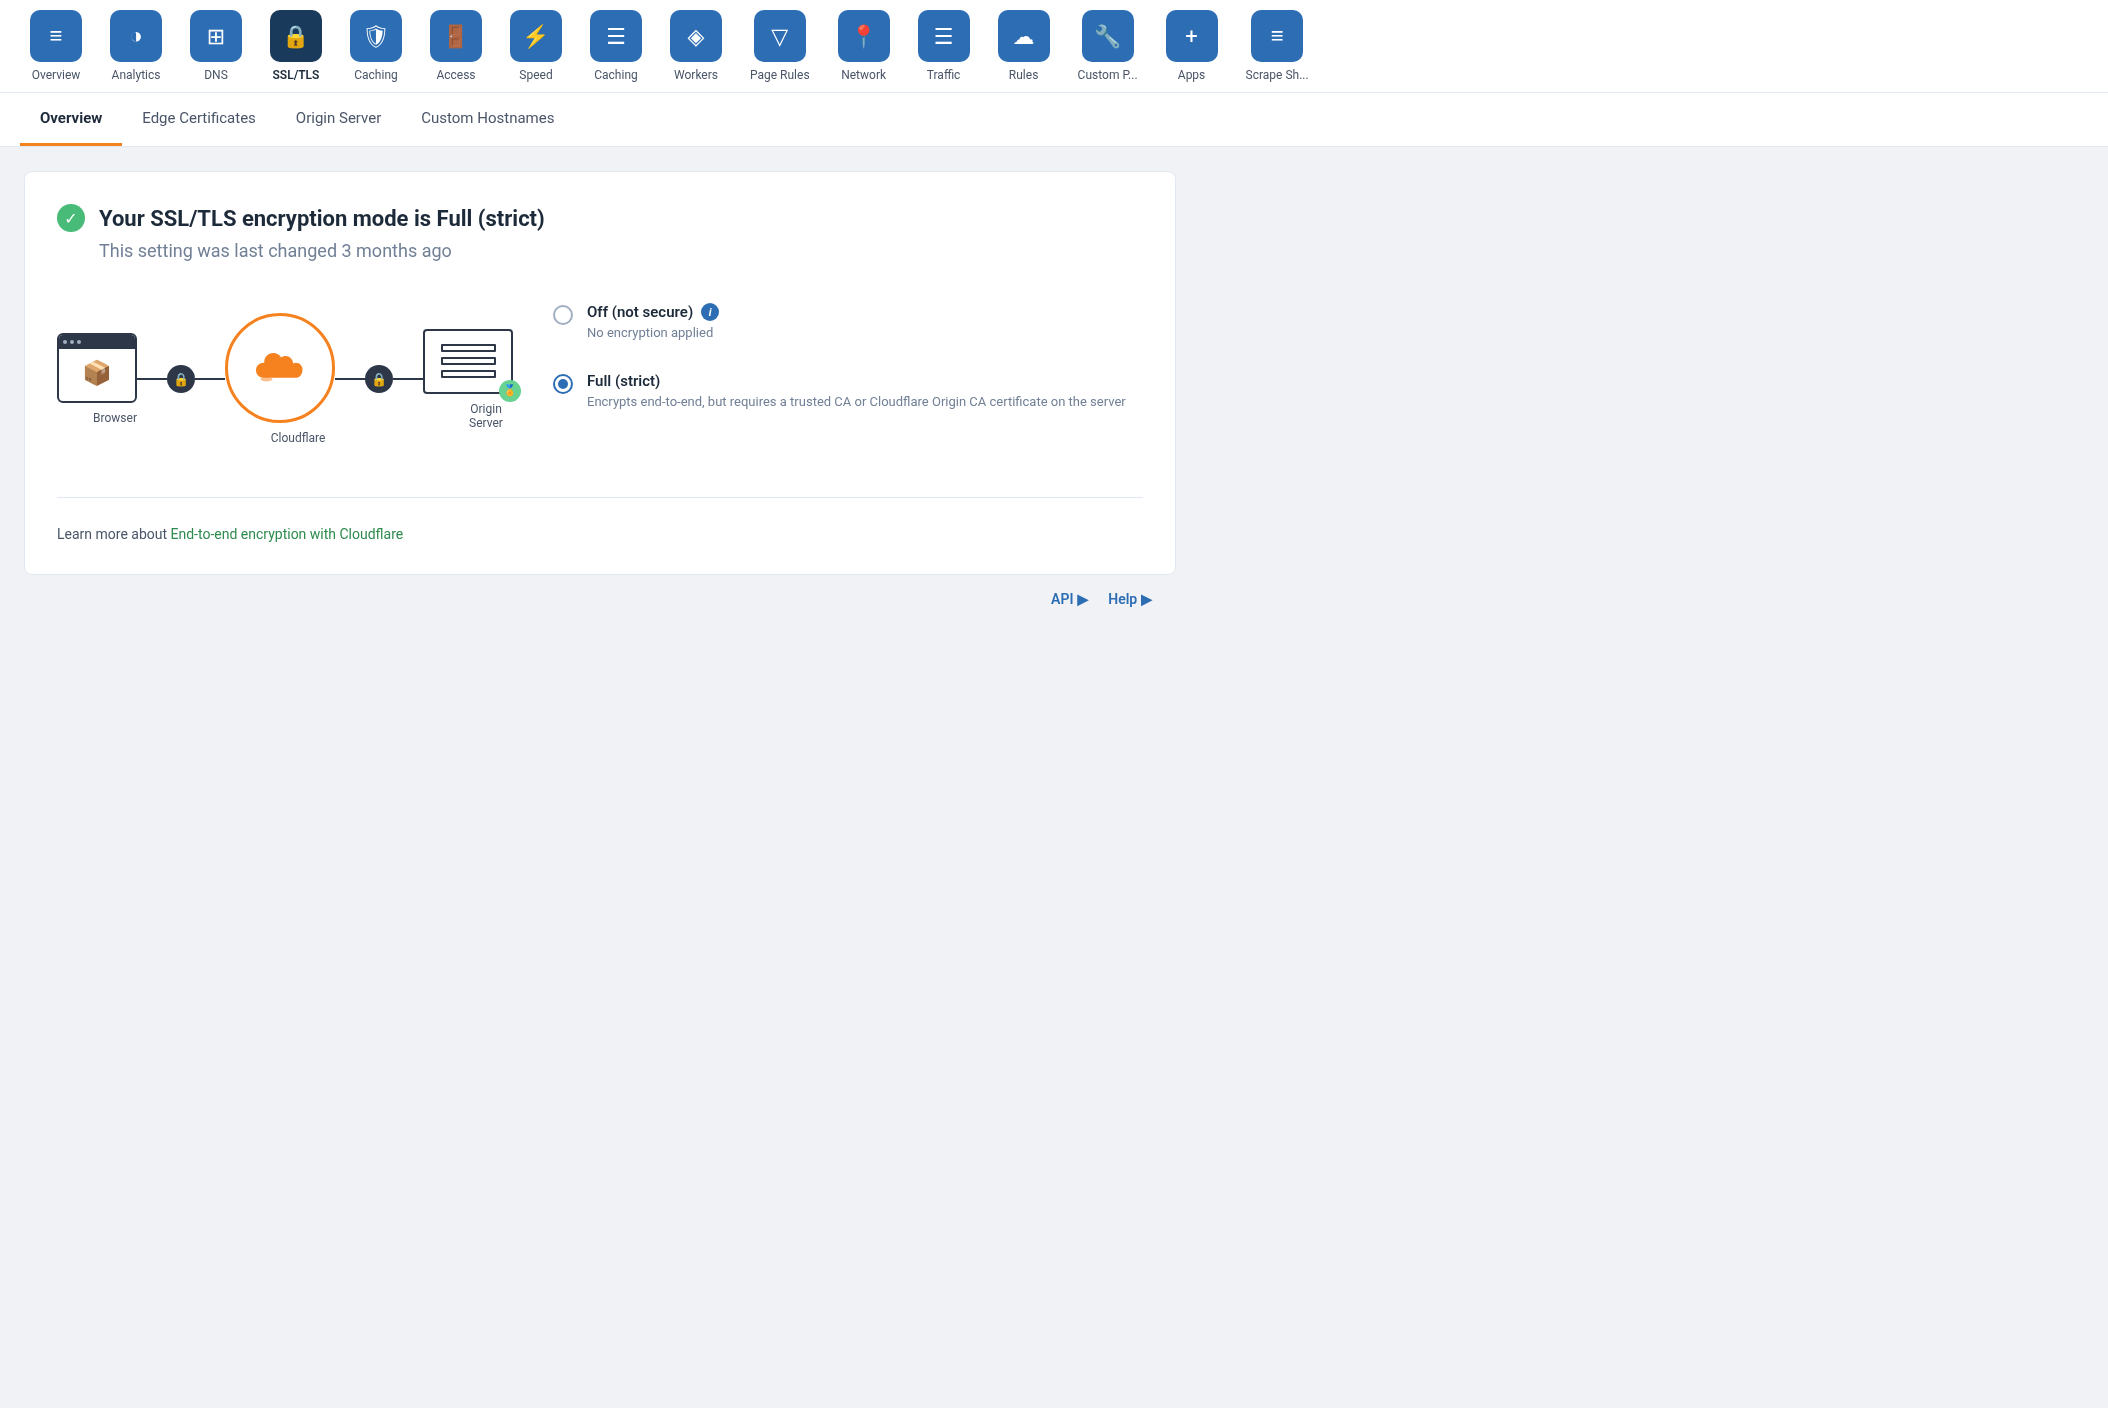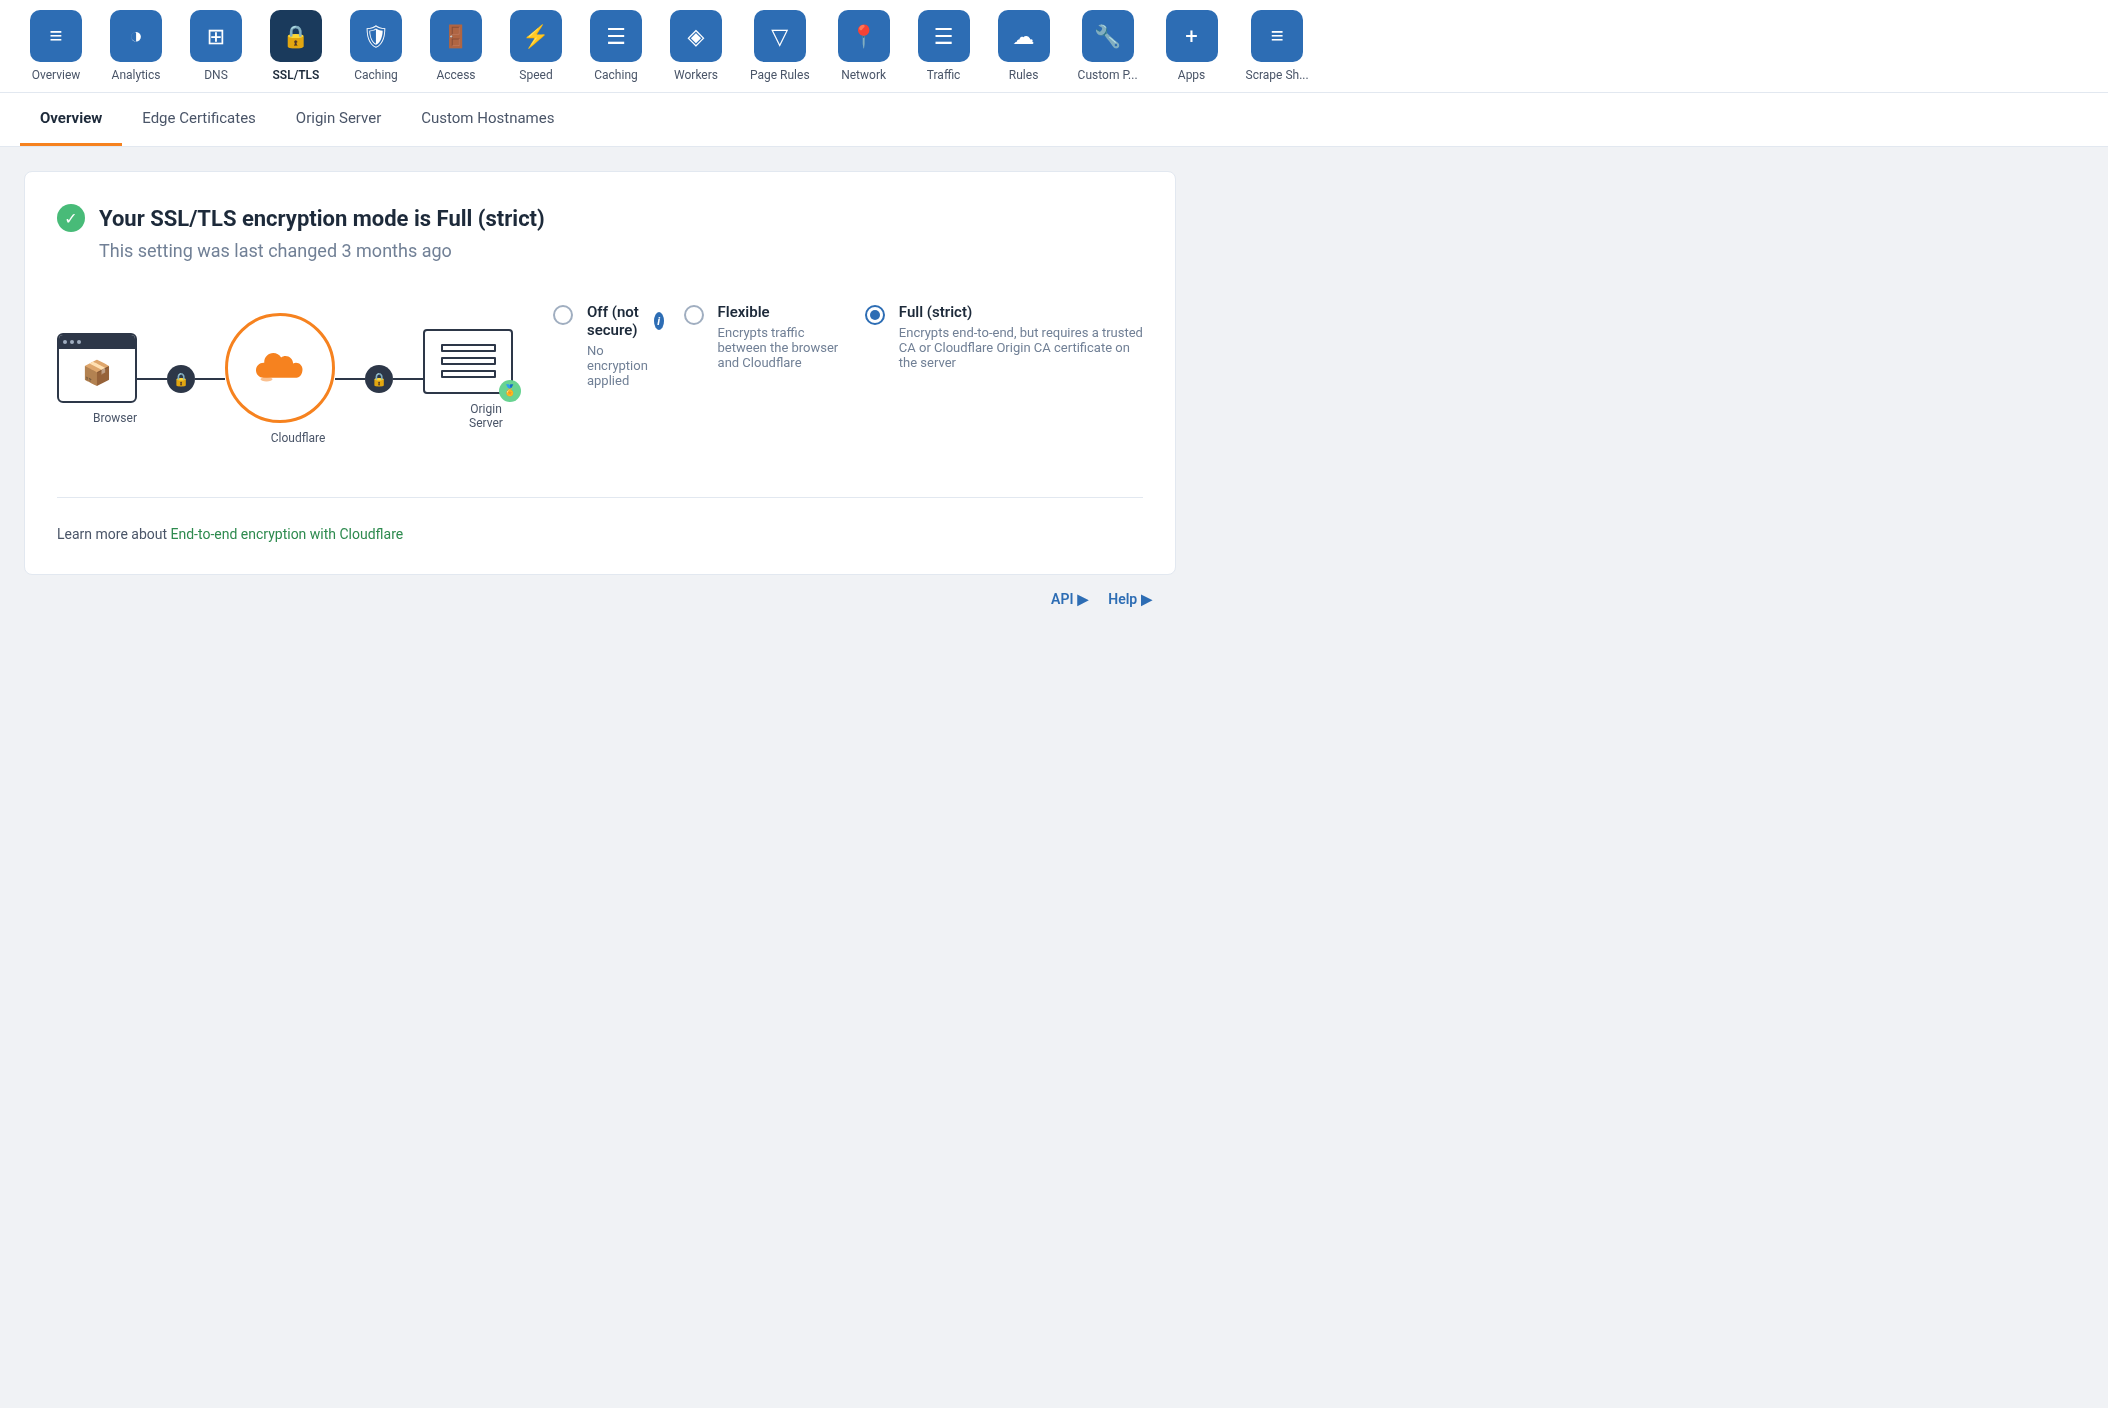--- a/index.html
+++ b/index.html
@@ -254,22 +254,22 @@
       align-items: center;
       justify-content: center;
       color: #fff;
       font-size: 11px;
     }
 
     
     .options-area {
       flex: 1;
       display: flex;
-      flex-direction: row;
-      gap: 20px;
+      flex-direction: column;
+      gap: 32px;
       padding-top: 10px;
     }
 
     .option-item {
       display: flex;
       align-items: flex-start;
       gap: 14px;
       cursor: pointer;
     }
 
@@ -509,29 +509,20 @@
             <div class="radio-outer"></div>
             <div class="option-text">
               <div class="option-title">
                 <span>Off (not secure)</span>
                 <div class="info-icon">i</div>
               </div>
               <div class="option-desc">No encryption applied</div>
             </div>
           </div>
           <div class="option-item">
-            <div class="radio-outer"></div>
-            <div class="option-text">
-              <div class="option-title">
-                <span>Flexible</span>
-              </div>
-              <div class="option-desc">Encrypts traffic between the browser and Cloudflare</div>
-            </div>
-          </div>
-          <div class="option-item">
             <div class="radio-outer selected">
               <div class="radio-inner"></div>
             </div>
             <div class="option-text">
               <div class="option-title">
                 <span>Full (strict)</span>
               </div>
               <div class="option-desc">Encrypts end-to-end, but requires a trusted CA or Cloudflare Origin CA certificate on the server</div>
             </div>
           </div>

